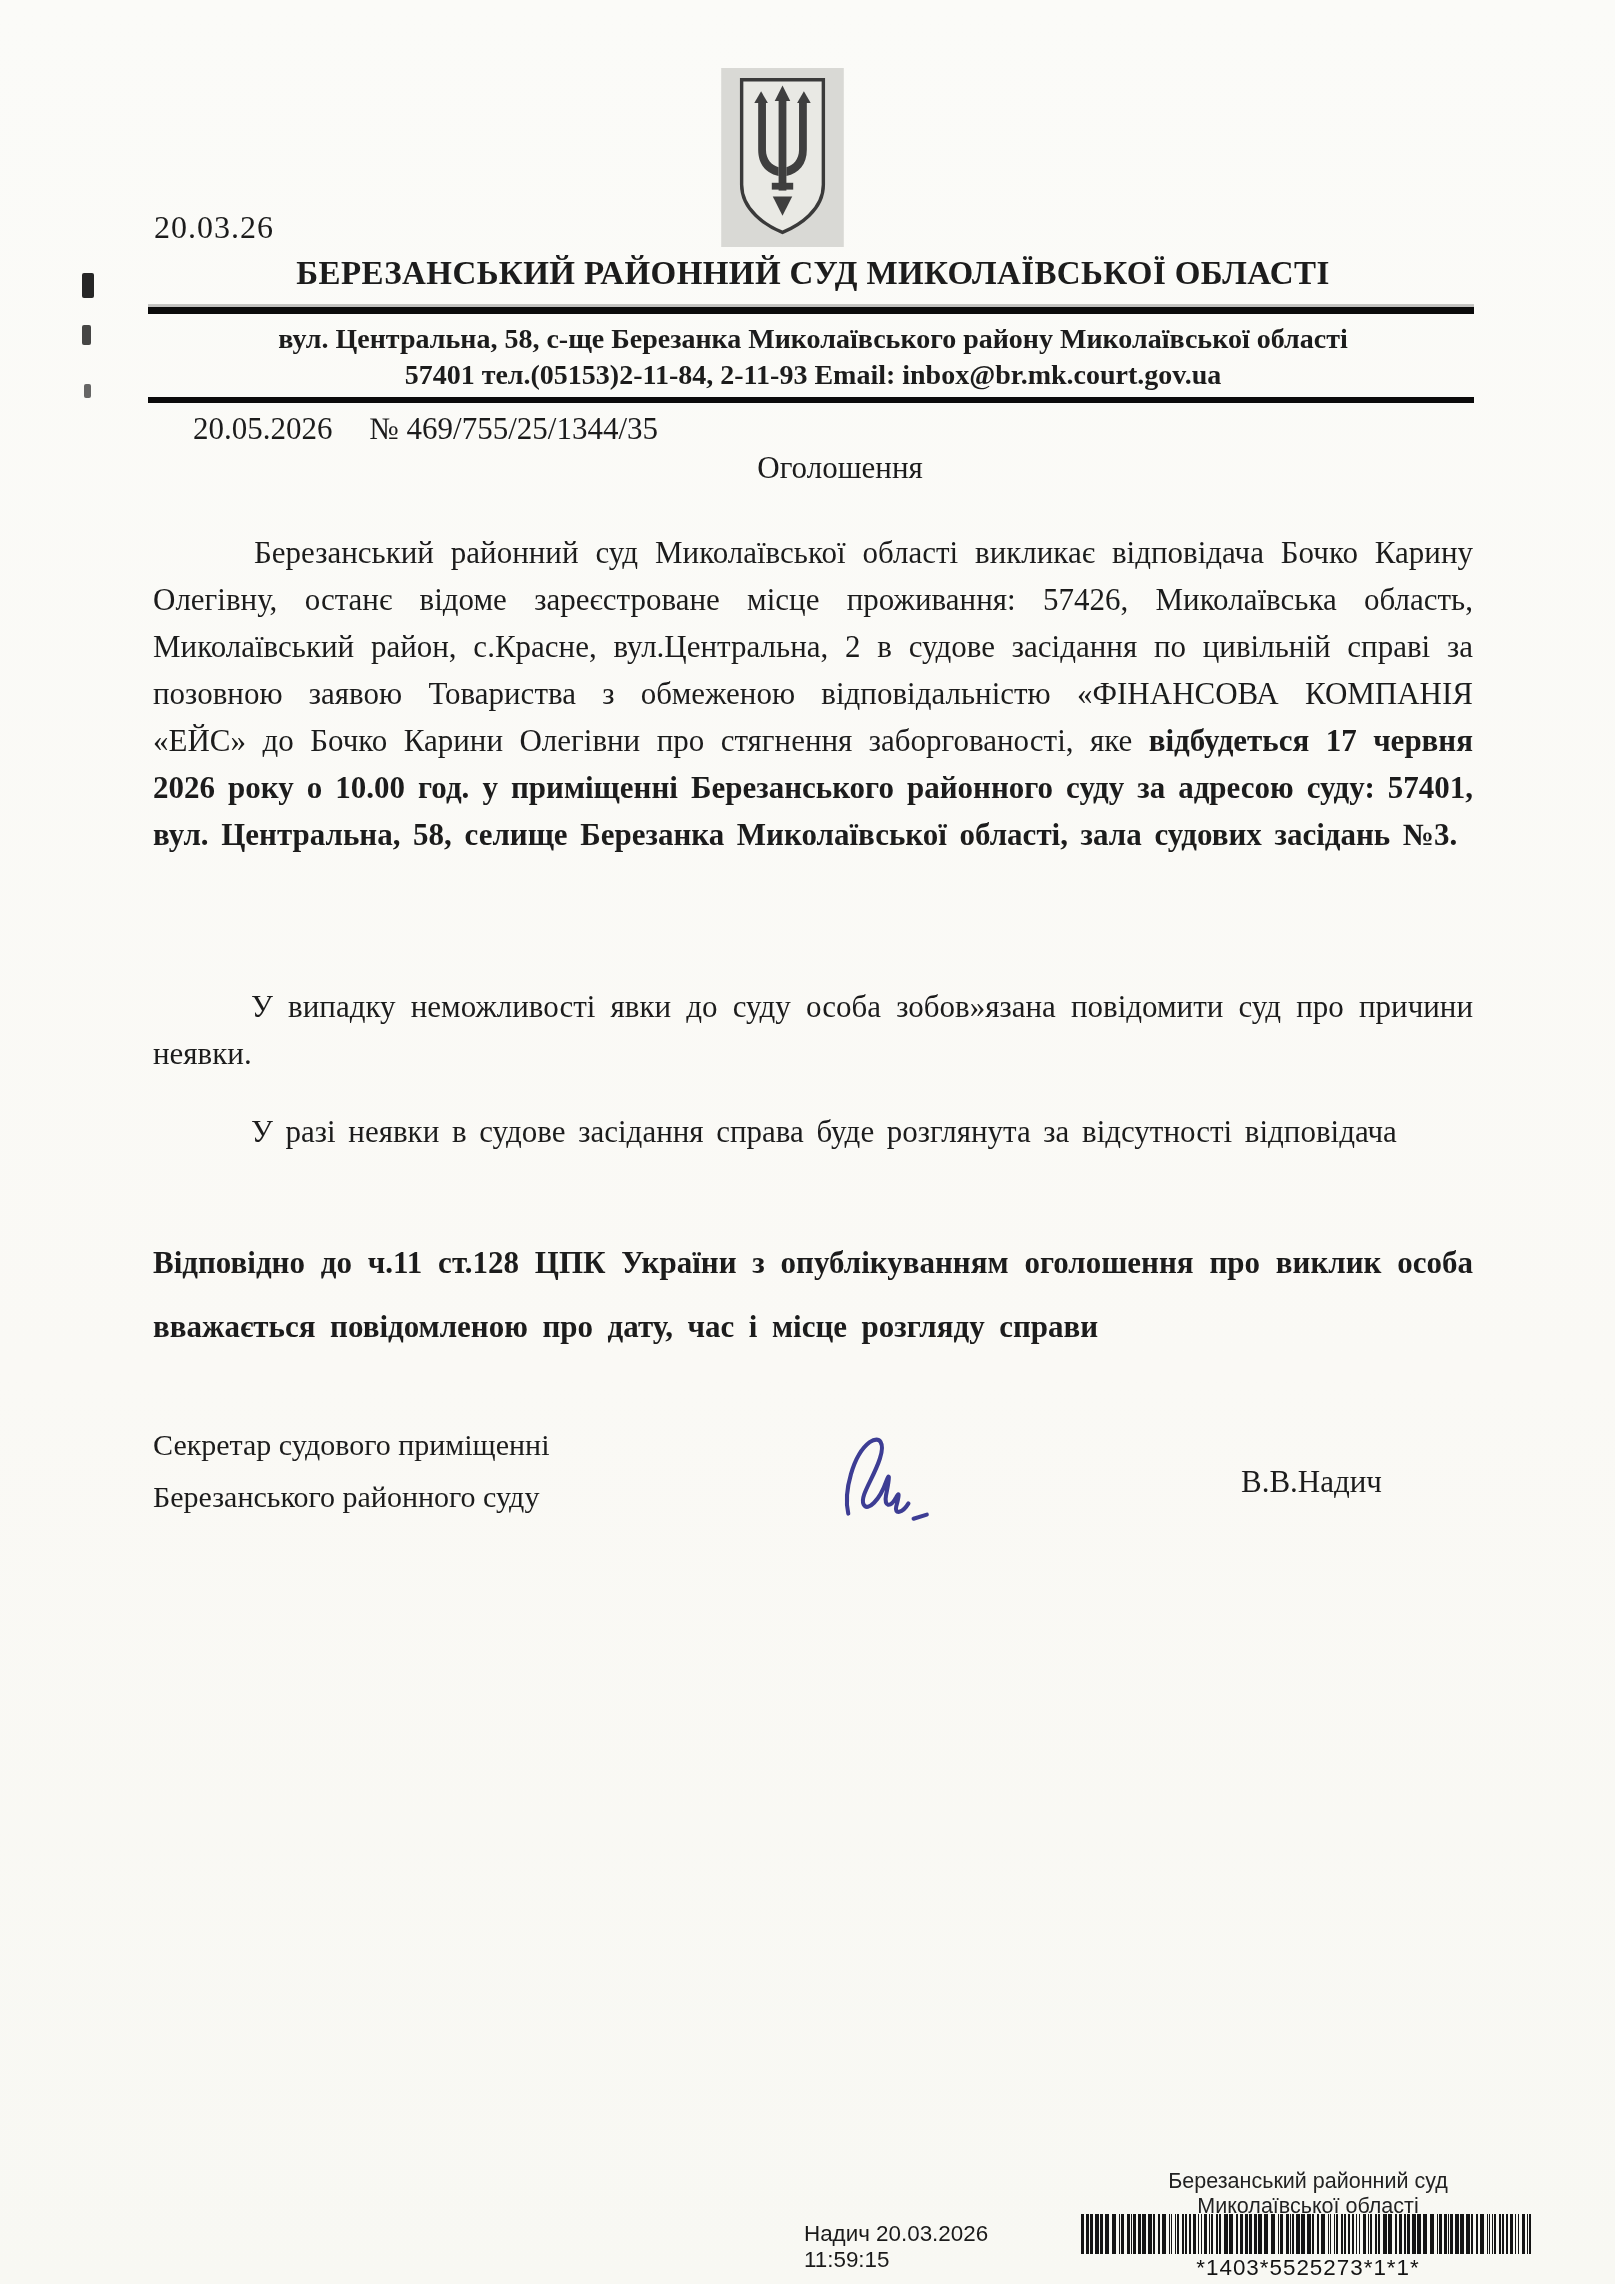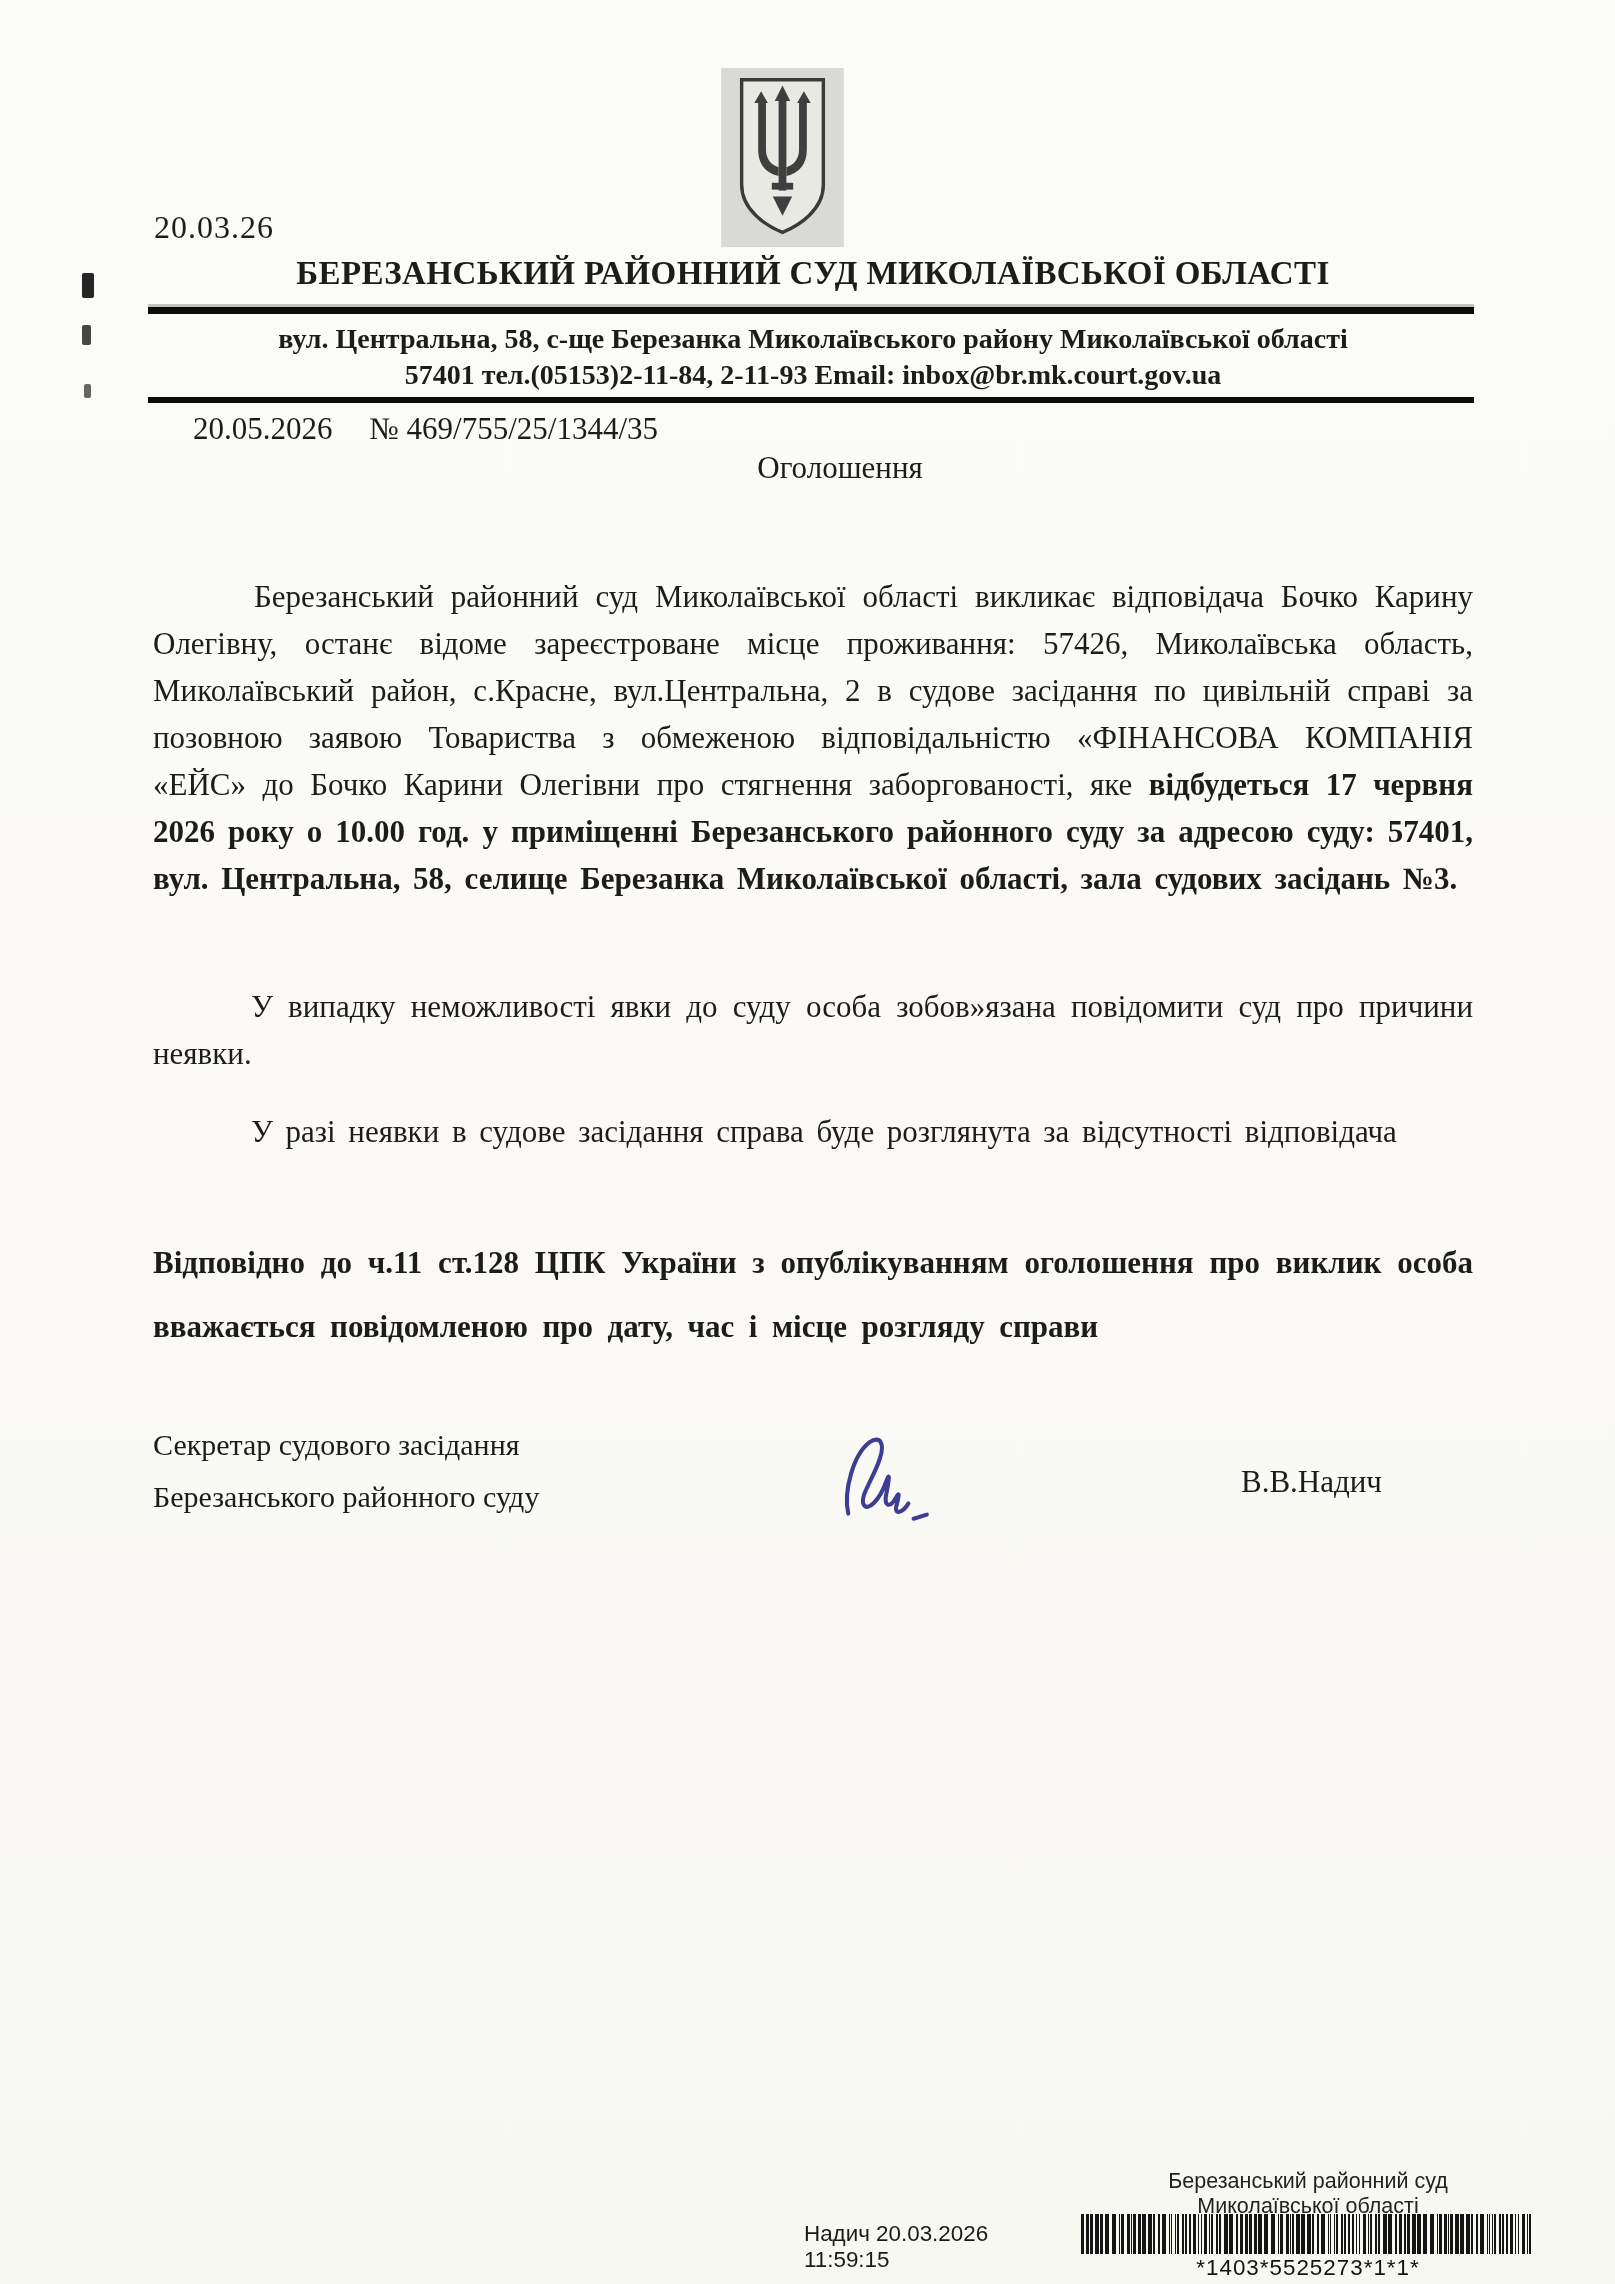--- a/index.html
+++ b/index.html
@@ -22,21 +22,21 @@
   .addr1 { top:323px; }
   .addr2 { top:359px; }
   .docline { left:193px; top:411px; font-size:31px; }
   .docline .num { margin-left:29px; }
   .doc-heading { left:153px; top:450px; width:1320px; text-align:center;
     text-indent:54px; font-size:31px; }
 
   
   .para { left:153px; width:1320px; font-size:31px; line-height:47px;
     text-align:justify; word-spacing:4.9px; }
-  .p1 { top:529px; text-indent:101px;margin-top:44px; }
+  .p1 { top:529px; text-indent:101px; }
   .p2 { top:983px; text-indent:98px; }
   .p3 { top:1108px; text-indent:98px; }
   .p4 { top:1231px; font-weight:bold; line-height:64px; word-spacing:6.8px; }
   .bold-part { font-weight:bold; }
 
   
   .sig-roles { left:153px; top:1419px; font-size:30px; line-height:52px; }
   .sig-roles span { display:block; }
   .sig-scribble { left:834px; top:1432px; width:102px; height:102px; }
   .sig-name { left:1241px; top:1464px; font-size:31px; }
@@ -102,21 +102,21 @@
     <span>Березанський районний суд Миколаївської області викликає відповідача Бочко Карину Олегівну, останє відоме зареєстроване місце проживання: 57426, Миколаївська область, Миколаївський район, с.Красне, вул.Центральна, 2 в судове засідання по цивільній справі за позовною заявою Товариства з обмеженою відповідальністю «ФІНАНСОВА КОМПАНІЯ «ЕЙС» до Бочко Карини Олегівни про стягнення заборгованості, яке </span><span class="bold-part">відбудеться 17 червня 2026 року о 10.00 год. у приміщенні Березанського районного суду за адресою суду: 57401, вул. Центральна, 58, селище Березанка Миколаївської області, зала судових засідань №3.</span>
   </div>
 
   <div class="abs para p3">У разі неявки в судове засідання справа буде розглянута за відсутності відповідача</div>
 
   <div class="abs para p2">У випадку неможливості явки до суду особа зобов»язана повідомити суд про причини неявки.</div>
 
   <div class="abs para p4">Відповідно до ч.11 ст.128 ЦПК України з опублікуванням оголошення про виклик особа вважається повідомленою про дату, час і місце розгляду справи</div>
 
   <div class="abs sig-roles">
-    <span>Секретар судового засідання</span>
+    <span>Секретар судового приміщенні</span>
     <span>Березанського районного суду</span>
   </div>
 
   <div class="abs sig-scribble">
     <svg width="102" height="102" viewBox="0 0 100 100" xmlns="http://www.w3.org/2000/svg">
       <g fill="none" stroke="#3d3d94" stroke-width="4" stroke-linecap="round" stroke-linejoin="round">
         <path d="M14,80 C9,58 19,22 35,10 C45,3 50,11 45,26 C39,45 25,63 29,71 C33,79 45,66 51,49 C56,35 53,52 51,62 C49,73 55,75 61,64 C65,56 63,66 61,73 C59,81 67,80 73,70"></path>
         <path d="M78,85 l13,-4"></path>
       </g>
     </svg>

